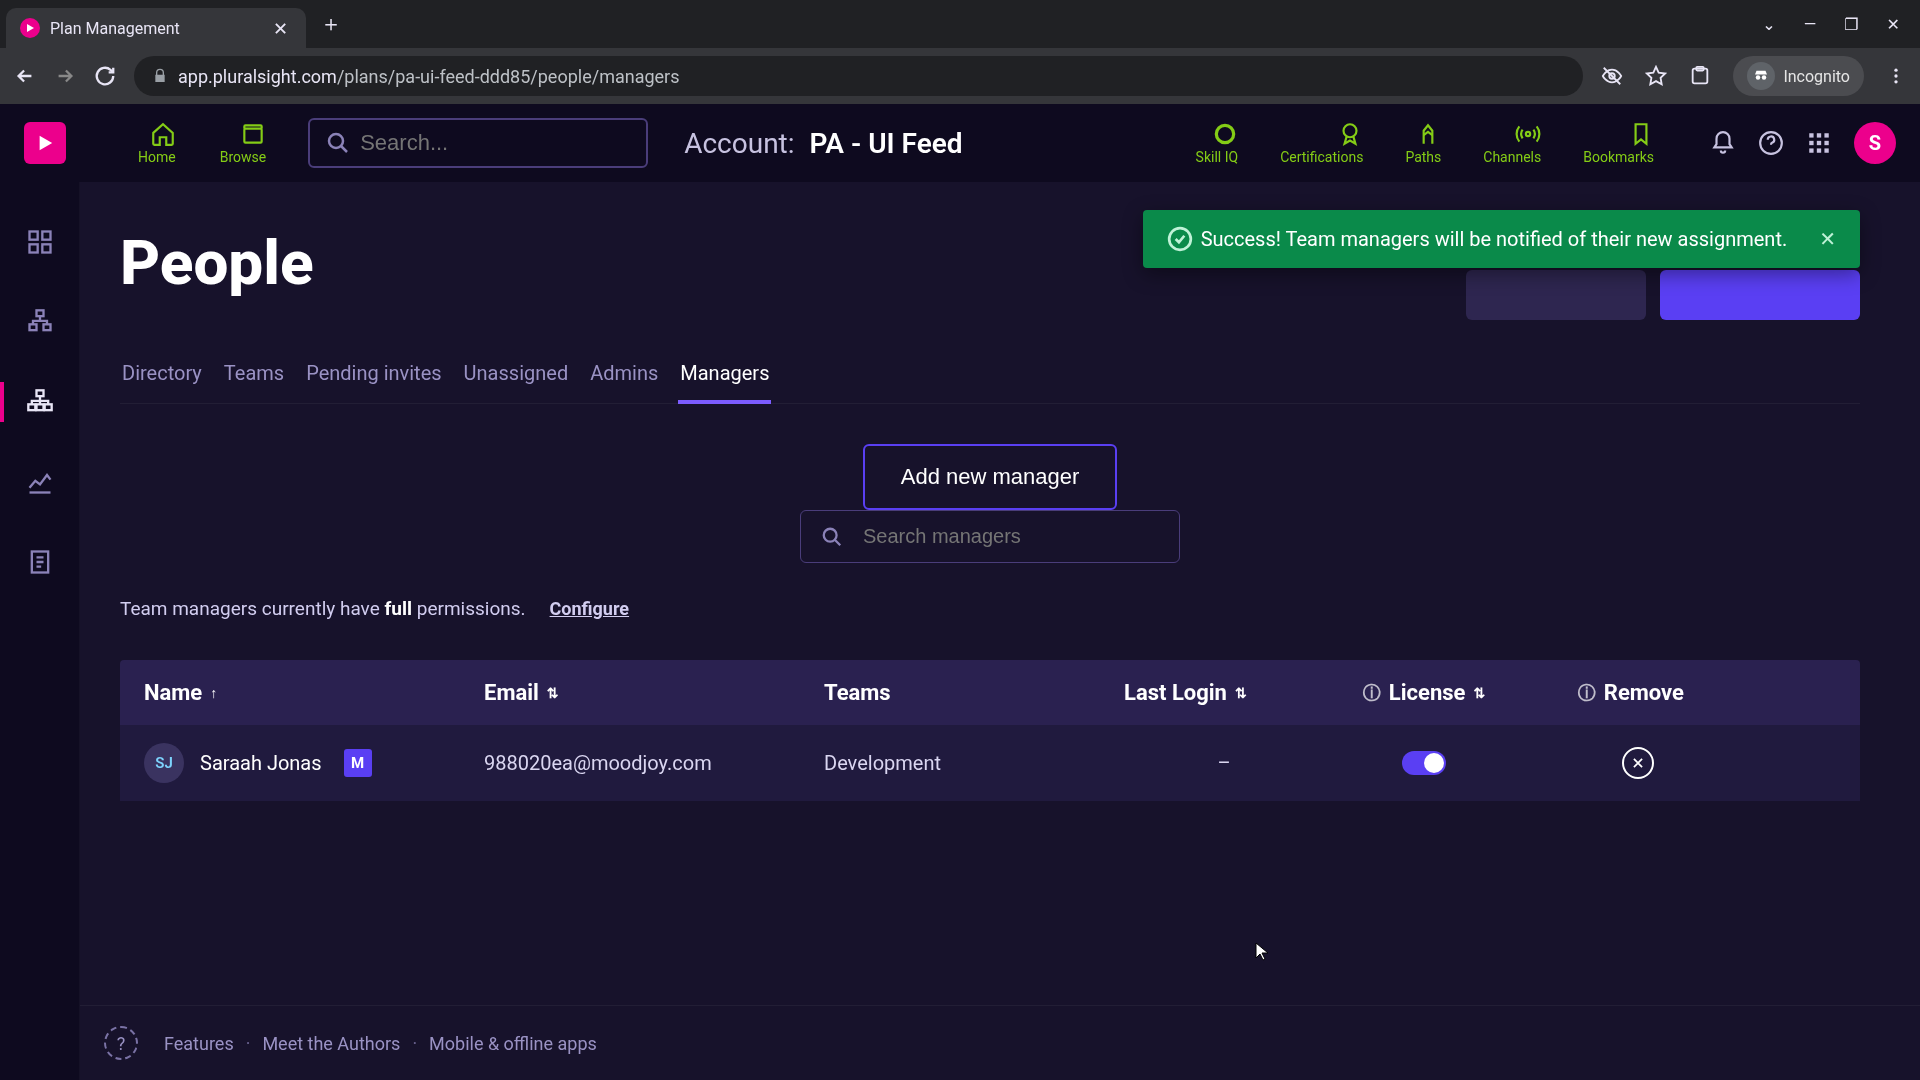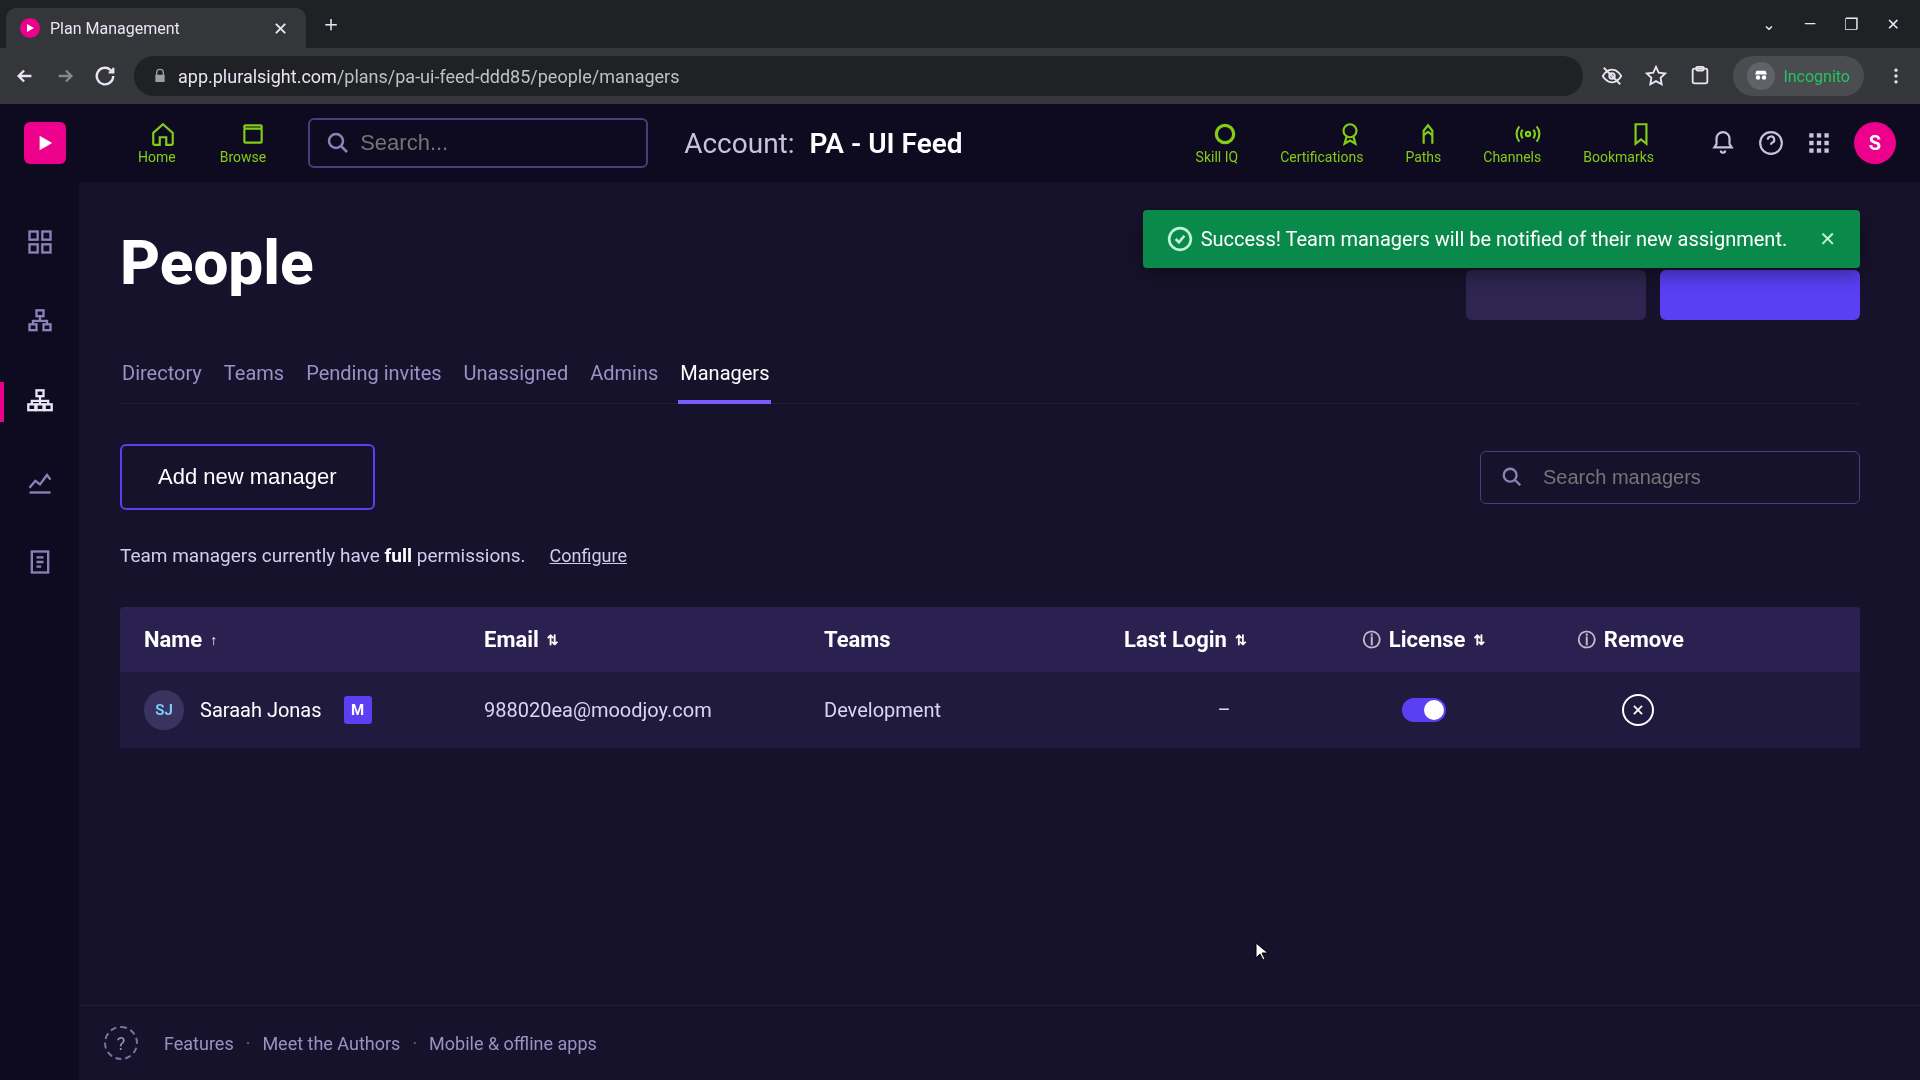--- a/index.html
+++ b/index.html
@@ -63,21 +63,21 @@
     height: 40px;
   }
   .url-lock { color: #9aa0a6; }
   .url-text { color: #e8e5f5; font-size: 18px; }
   .url-text .path { color: #bdc1c6; }
   .url-icons { display: flex; align-items: center; gap: 22px; }
   .url-icons > * { color: #e8e5f5; cursor: pointer; }
   .incognito-badge {
     display: flex; align-items: center; gap: 8px;
     background: #4b4c50; border-radius: 20px;
-    padding: 6px 14px; color: #22c55e; font-size: 16px;
+    padding: 6px 14px; color: #e5e5e5; font-size: 16px;
   }
   .incognito-icon {
     width: 28px; height: 28px; border-radius: 50%;
     background: #5f6368; display: flex; align-items: center; justify-content: center;
   }
 
   
   .app-header {
     background: #0e0a1f;
     display: flex;
@@ -190,20 +190,21 @@
   .page-tab.active { color: white; }
   .page-tab.active::after {
     content: ""; position: absolute; left: 0; right: 0; bottom: -1px;
     height: 4px; background: #7c5cff;
   }
 
   
   .toolbar {
     display: flex; align-items: center; justify-content: space-between;
     margin-top: 40px;
+    flex-direction: column;
   }
   .btn-add-manager {
     border: 2px solid #5a3ff3; background: transparent;
     color: white; border-radius: 6px; padding: 18px 36px;
     font-size: 22px; cursor: pointer;
   }
   .search-managers {
     display: flex; align-items: center; gap: 20px;
     border: 1px solid #4a3d7a; border-radius: 6px;
     padding: 14px 20px; width: 380px;
@@ -211,21 +212,21 @@
   .search-managers input {
     background: transparent; border: none; outline: none;
     color: #8b82b8; font-size: 20px; width: 100%;
   }
 
   .perm-note {
     margin-top: 34px; font-size: 19px; color: #d2cdf0;
     display: flex; align-items: center; gap: 24px;
   }
   .perm-note b { color: white; font-weight: 700; }
-  .configure-link { color: #d2cdf0; font-weight: 400; text-decoration: underline; cursor: pointer; font-size: 18px;}
+  .configure-link { color: #d2cdf0; font-weight: 700; text-decoration: underline; cursor: pointer; font-size: 18px;}
 
   
   .mgr-table { margin-top: 40px; width: 100%; }
   .mgr-table-head {
     display: grid;
     grid-template-columns: 340px 340px 300px 200px 200px 160px;
     background: #2a2150; border-radius: 4px 4px 0 0;
     padding: 20px 24px; align-items: center;
   }
   .th { color: white; font-size: 22px; font-weight: 700; display: flex; align-items: center; gap: 8px; cursor: pointer;}

